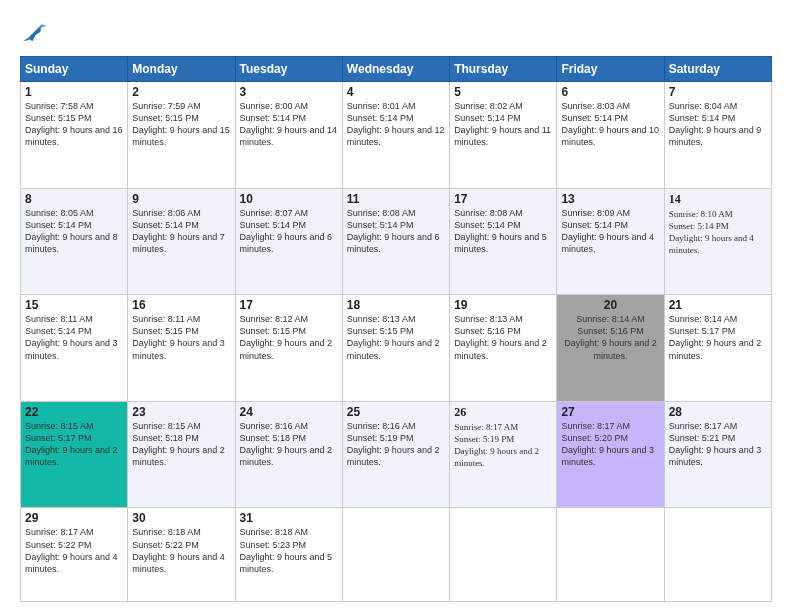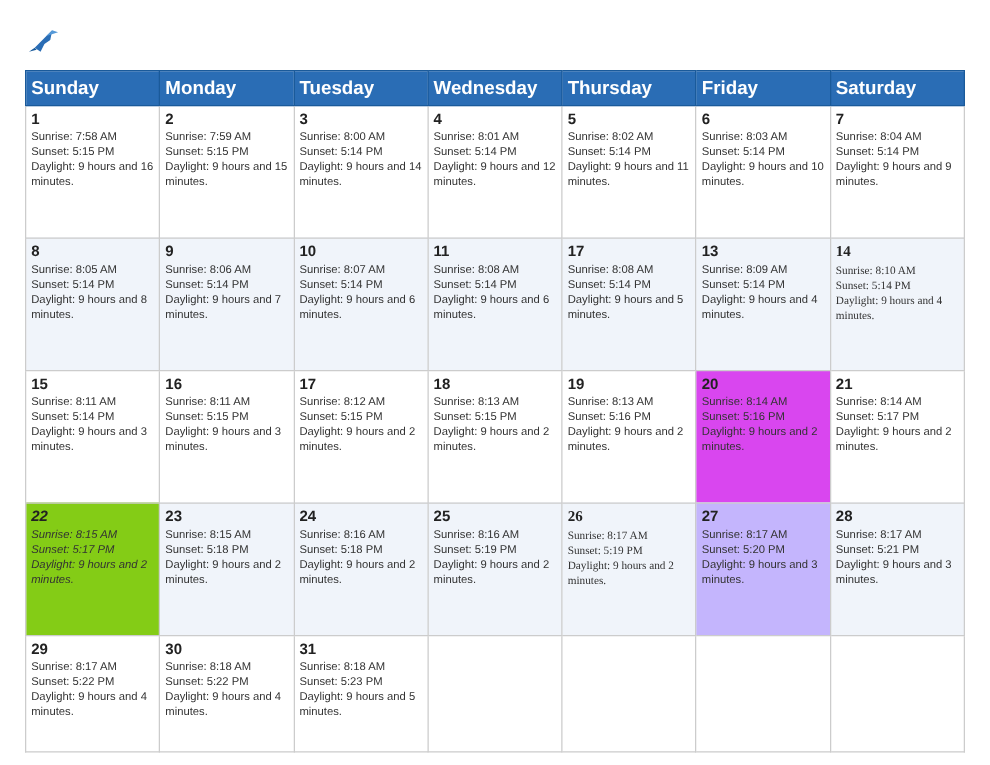--- a/index.html
+++ b/index.html
@@ -58,21 +58,21 @@
     .calendar {
       flex: 1;
       border-collapse: collapse;
       width: 100%;
       font-size: 9.5px;
     }
     .calendar th {
       background: #2a6db5;
       color: #fff;
       font-weight: bold;
-      font-size: 15px;
+      font-size: 12px;
       padding: 5px 4px;
       text-align: left;
       border: 1px solid #1a5a9a;
     }
     .calendar td {
       vertical-align: top;
       border: 1px solid #ccc;
       padding: 3px 4px;
       background: #fff;
       width: calc(100% / 7);
@@ -282,39 +282,39 @@
         </div>
       </td>
           <td style="background: rgb(255, 255, 255);">
         <span class="day-num">19</span>
         <div class="day-info">
           Sunrise: 8:13 AM<br>
           Sunset: 5:16 PM<br>
           Daylight: 9 hours and 2 minutes.
         </div>
       </td>
-          <td style="background: #d946ef;">
+          <td style="background: #a3a3a3; text-align: center;">
         <span class="day-num">20</span>
         <div class="day-info">
           Sunrise: 8:14 AM<br>
           Sunset: 5:16 PM<br>
           Daylight: 9 hours and 2 minutes.
         </div>
       </td>
           <td style="background: rgb(255, 255, 255);">
         <span class="day-num">21</span>
         <div class="day-info">
           Sunrise: 8:14 AM<br>
           Sunset: 5:17 PM<br>
           Daylight: 9 hours and 2 minutes.
         </div>
       </td>
         </tr>
         <tr>
-          <td style="background: #84cc16; font-style: italic;">
+          <td style="background: #14b8a6;">
         <span class="day-num">22</span>
         <div class="day-info">
           Sunrise: 8:15 AM<br>
           Sunset: 5:17 PM<br>
           Daylight: 9 hours and 2 minutes.
         </div>
       </td>
           <td style="background: rgb(240, 244, 250);">
         <span class="day-num">23</span>
         <div class="day-info">

